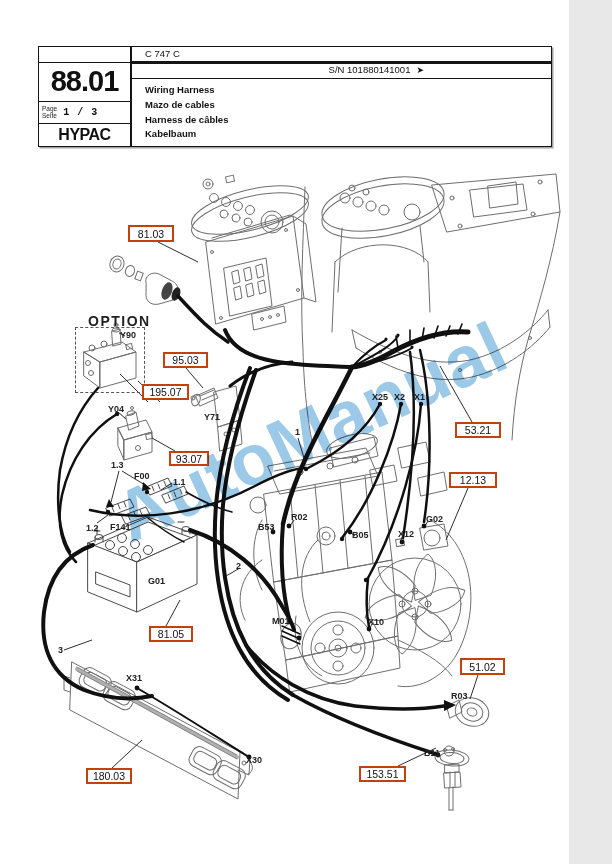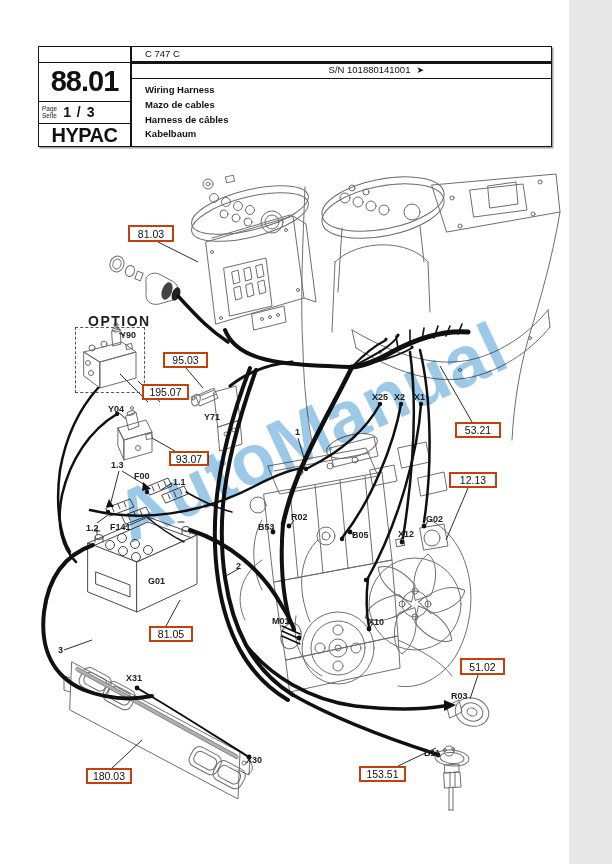--- a/index.html
+++ b/index.html
@@ -10,23 +10,23 @@
              border:1.5px solid #151515;box-shadow:1.5px 1.5px 0 rgba(70,70,70,.5);box-sizing:border-box;}
   .ln{position:absolute;background:#151515;}
   .cell-model{position:absolute;left:145px;top:48px;font-size:9.5px;}
   .cell-sn{position:absolute;left:131px;top:64px;width:421px;text-align:right;
            padding-right:128px;font-size:9.5px;box-sizing:border-box;}
   .sn-arrow{display:inline-block;margin-left:6px;font-size:9px;}
   .cell-section{position:absolute;left:39px;top:62px;width:91px;height:39px;
                 font-size:29px;font-weight:bold;letter-spacing:-1px;text-align:center;line-height:38px;}
   .cell-page{position:absolute;left:42px;top:102px;width:88px;height:20px;display:flex;align-items:center;}
   .pg-mini{font-size:6.5px;line-height:7.5px;color:#222;margin-right:6px;}
-  .pg-num{font-size:14px;font-weight:bold;letter-spacing:1px;}
+  .pg-num{font-size:10px;font-weight:bold;letter-spacing:1px;font-family:Liberation Mono, monospace;}
   .cell-brand{position:absolute;left:39px;top:123px;width:91px;height:24px;text-align:center;
-              font-size:20px;font-weight:bold;letter-spacing:-0.5px;line-height:24px;}
+              font-size:16px;font-weight:bold;letter-spacing:-0.5px;line-height:24px;}
   .titles{position:absolute;left:145px;top:83px;font-size:9.5px;font-weight:bold;line-height:14.8px;}
   .cell-doc{position:absolute;left:131px;top:138px;width:404px;text-align:right;
             font-size:7.5px;color:#333;}
   
   .art{position:absolute;left:0;top:0;z-index:1;}
   .overlay{position:absolute;left:0;top:0;width:612px;height:864px;z-index:2;pointer-events:none;}
   .callout{position:absolute;border:2px solid #c2410c;background:#fff;box-sizing:border-box;
            display:flex;align-items:center;justify-content:center;font-size:10.5px;color:#111;}
   .plabel{position:absolute;font-size:9px;font-weight:bold;color:#222;white-space:nowrap;}
   .option-box{position:absolute;left:75px;top:327px;width:70px;height:66px;

